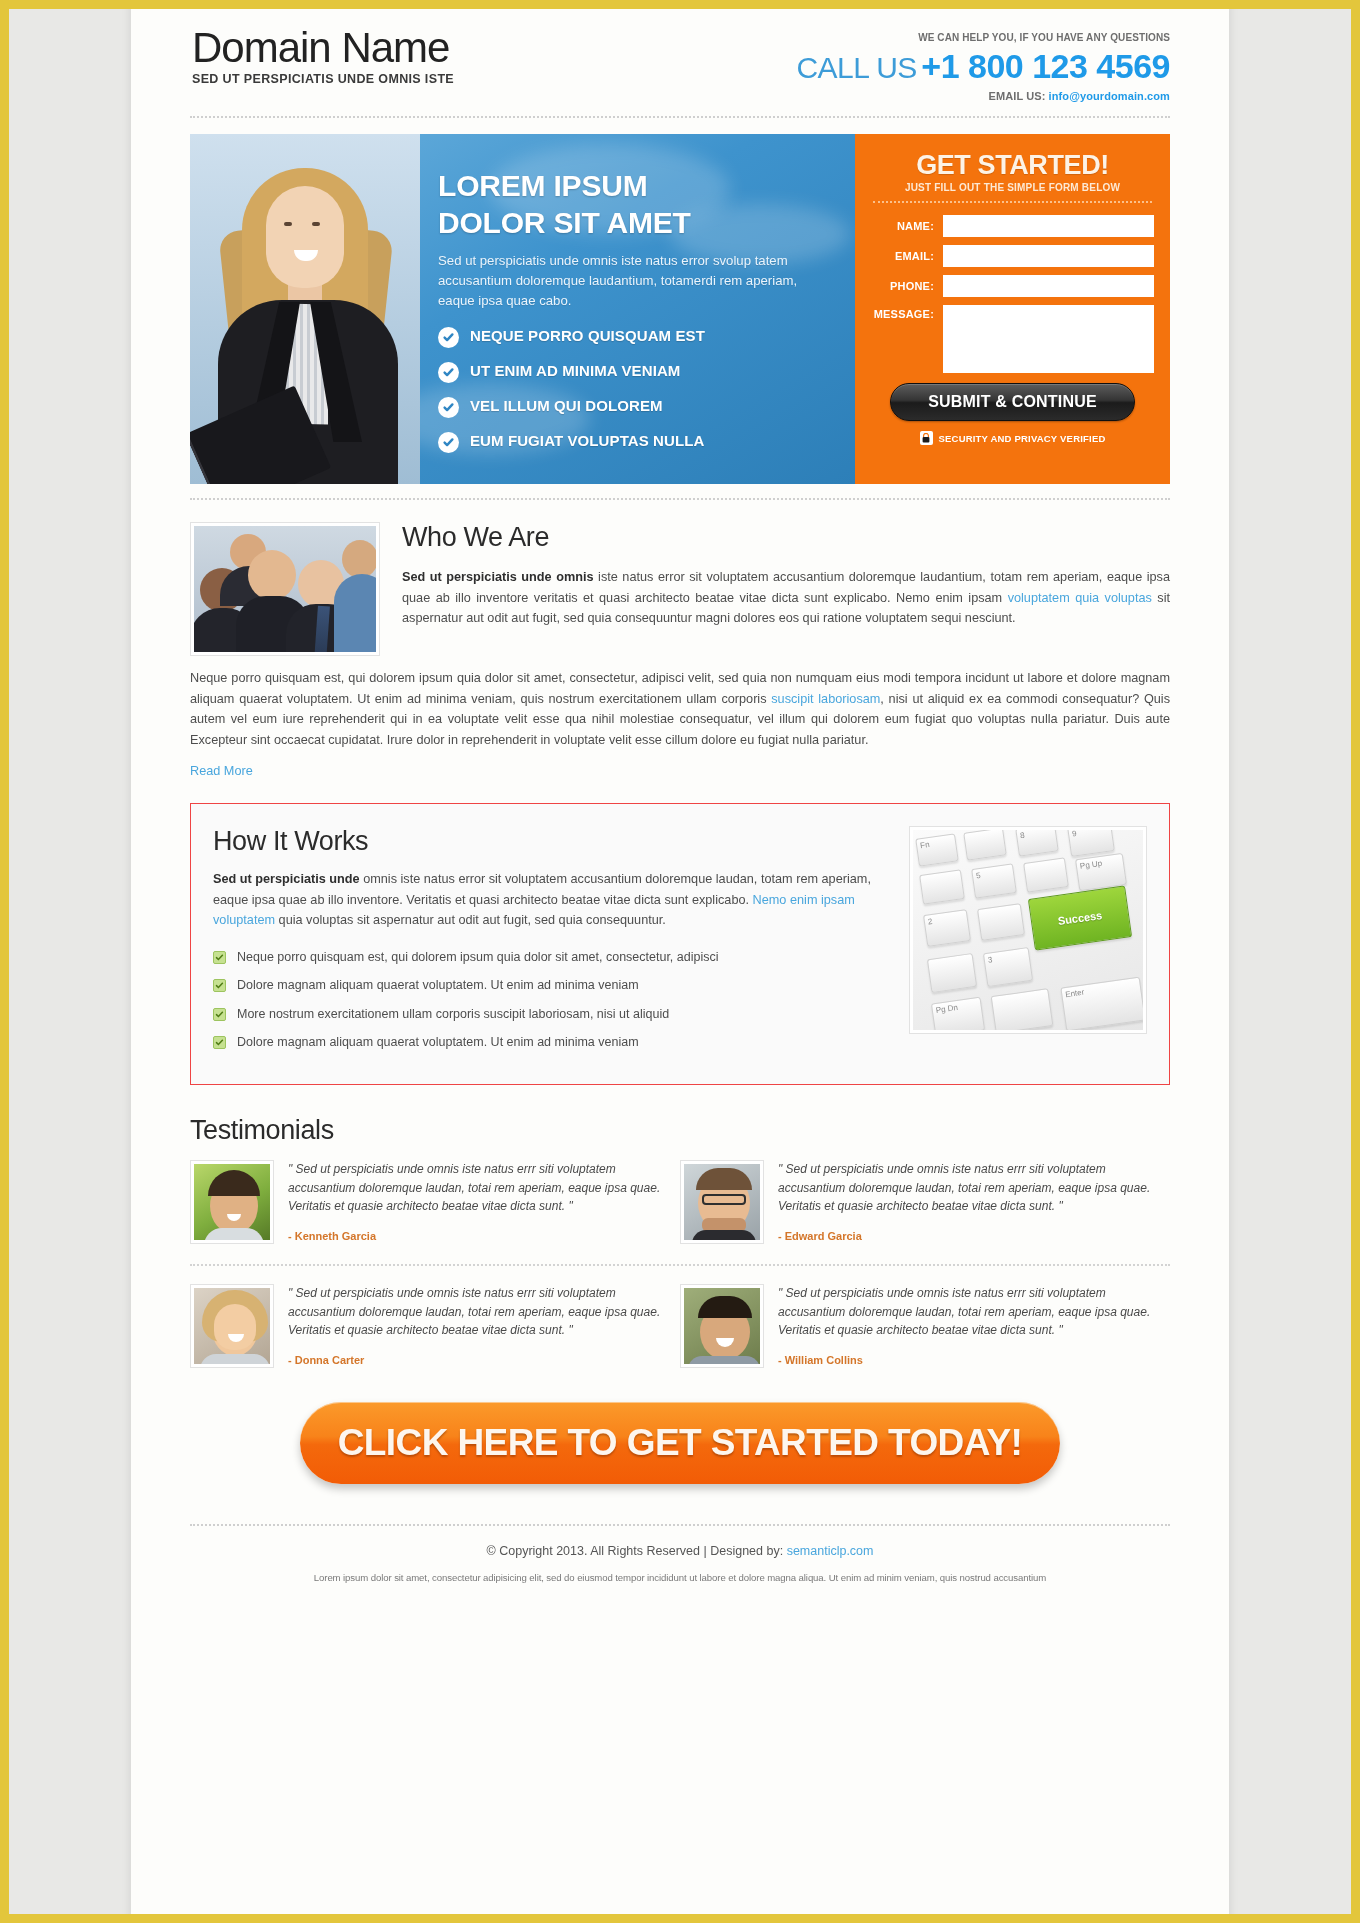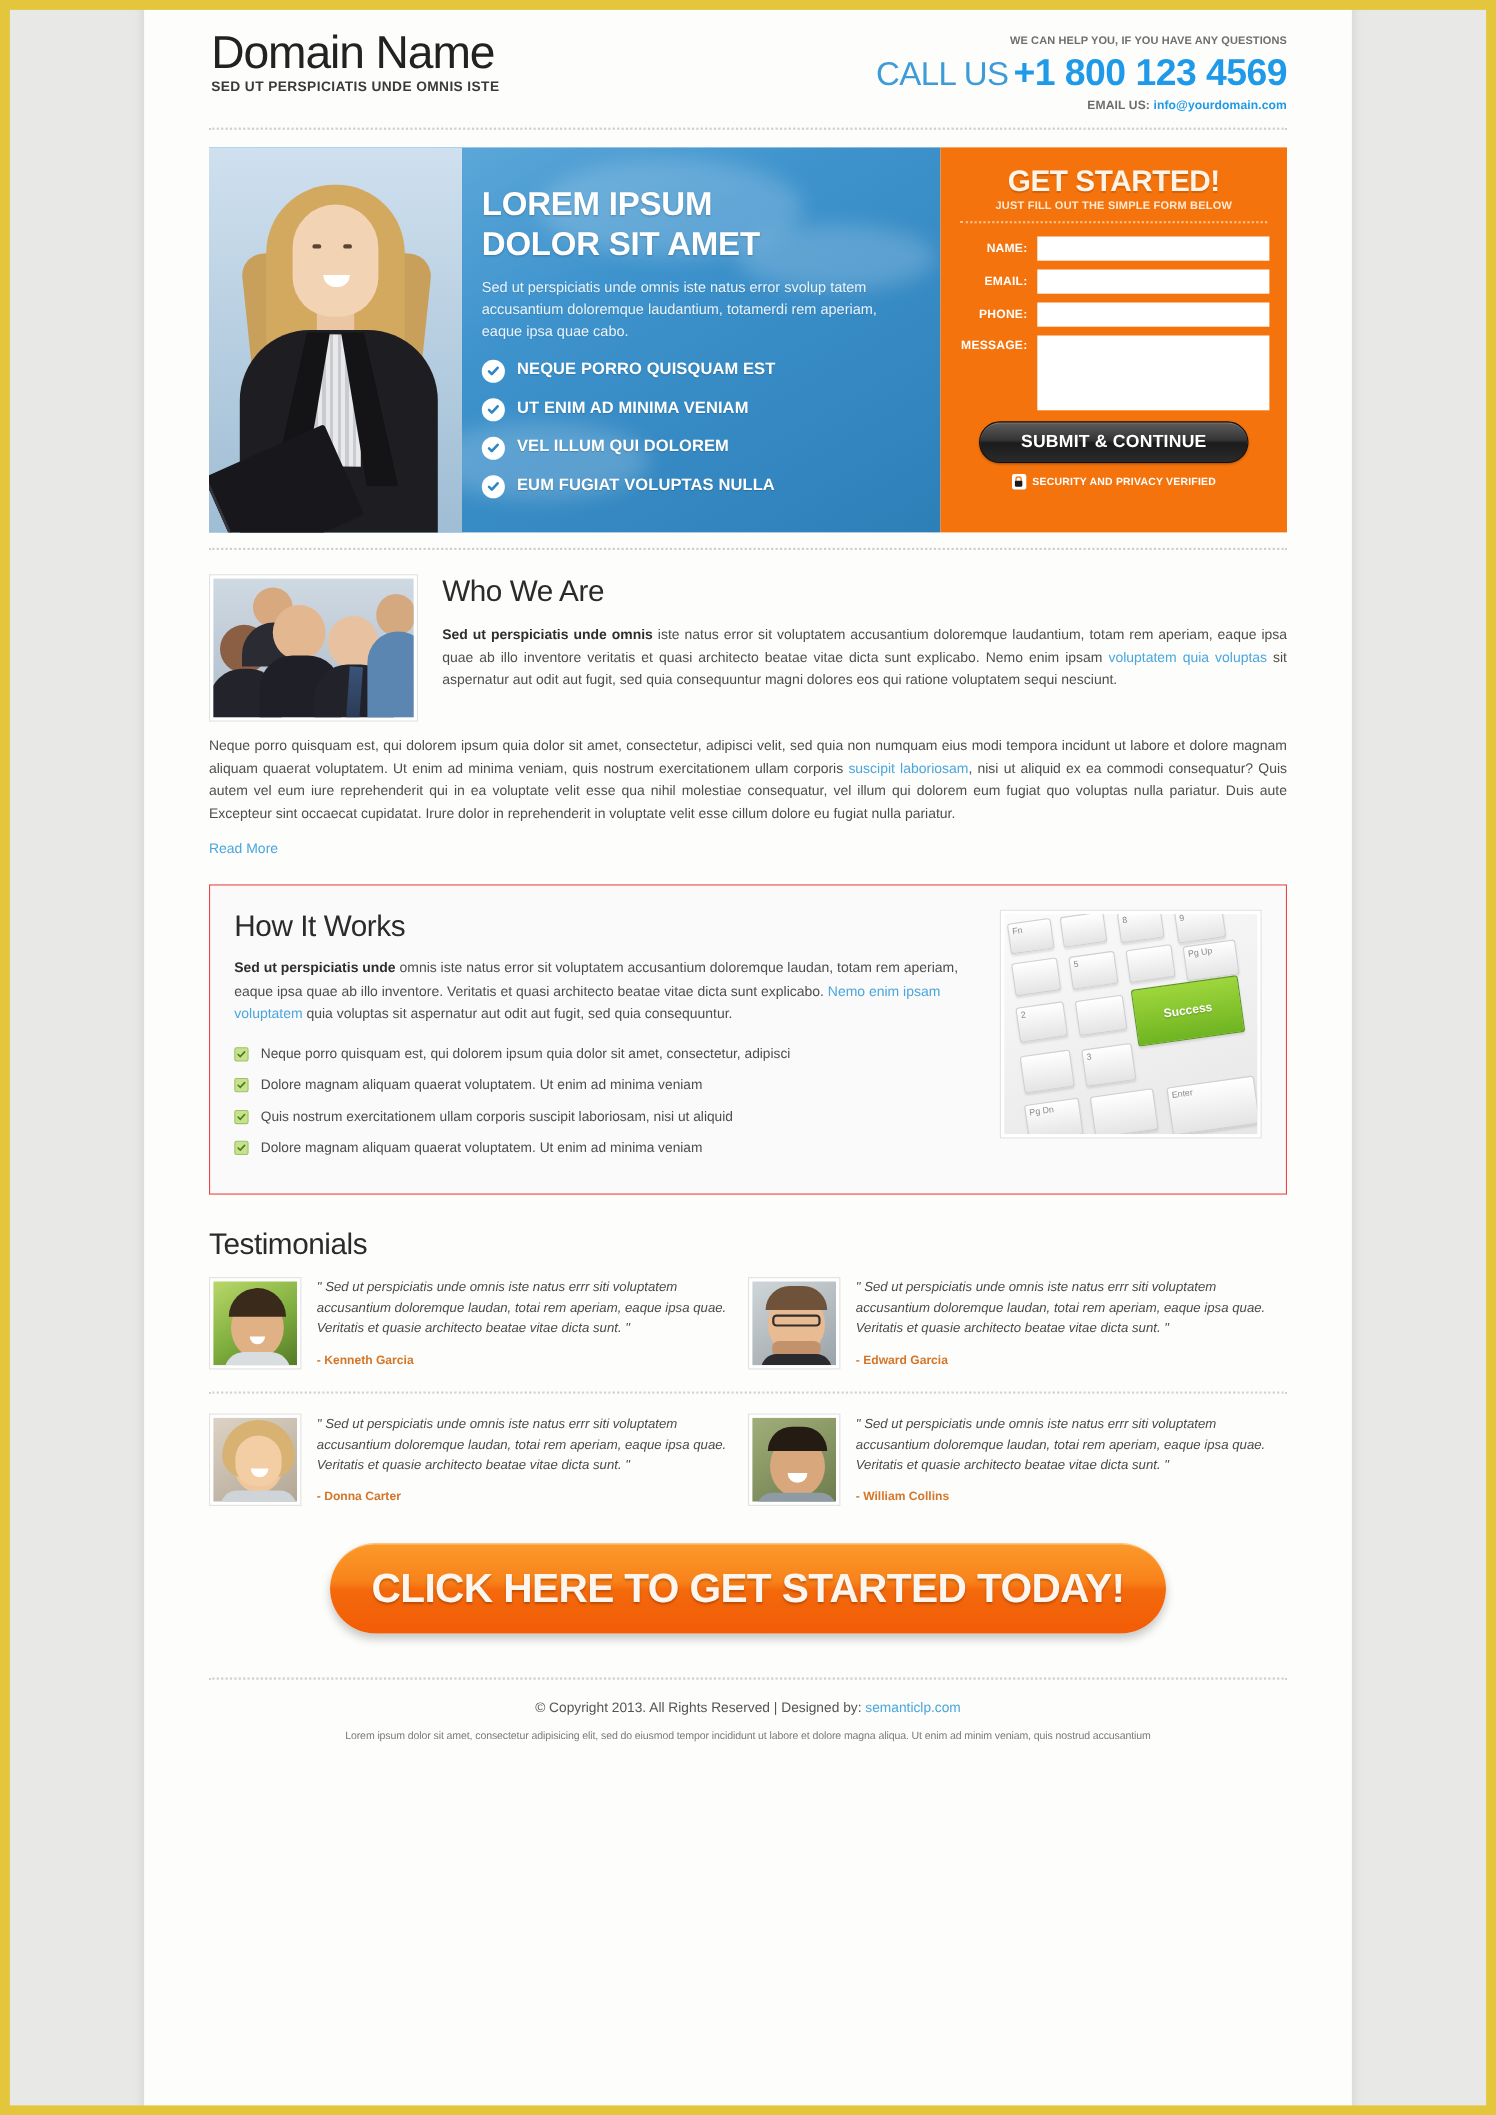--- a/index.html
+++ b/index.html
@@ -448,21 +448,21 @@
                 </svg>
             </span>
             <span>Dolore magnam aliquam quaerat voluptatem. Ut enim ad minima veniam</span>
           </div>
           <div class="how-li">
             <span class="greenbox">
               <svg width="9" height="9" viewBox="0 0 9 9">
                   <path d="M1.5 4.6 L3.4 6.5 L7.4 2.2" stroke="#4f7c14" stroke-width="1.5" fill="none" stroke-linecap="round"></path>
                 </svg>
             </span>
-            <span>Quis nostrum exercitationem ullam corporis suscipit laboriosam, nisi ut aliquid</span>
+            <span>More nostrum exercitationem ullam corporis suscipit laboriosam, nisi ut aliquid</span>
           </div>
           <div class="how-li">
             <span class="greenbox">
               <svg width="9" height="9" viewBox="0 0 9 9">
                   <path d="M1.5 4.6 L3.4 6.5 L7.4 2.2" stroke="#4f7c14" stroke-width="1.5" fill="none" stroke-linecap="round"></path>
                 </svg>
             </span>
             <span>Dolore magnam aliquam quaerat voluptatem. Ut enim ad minima veniam</span>
           </div>
         </div>

